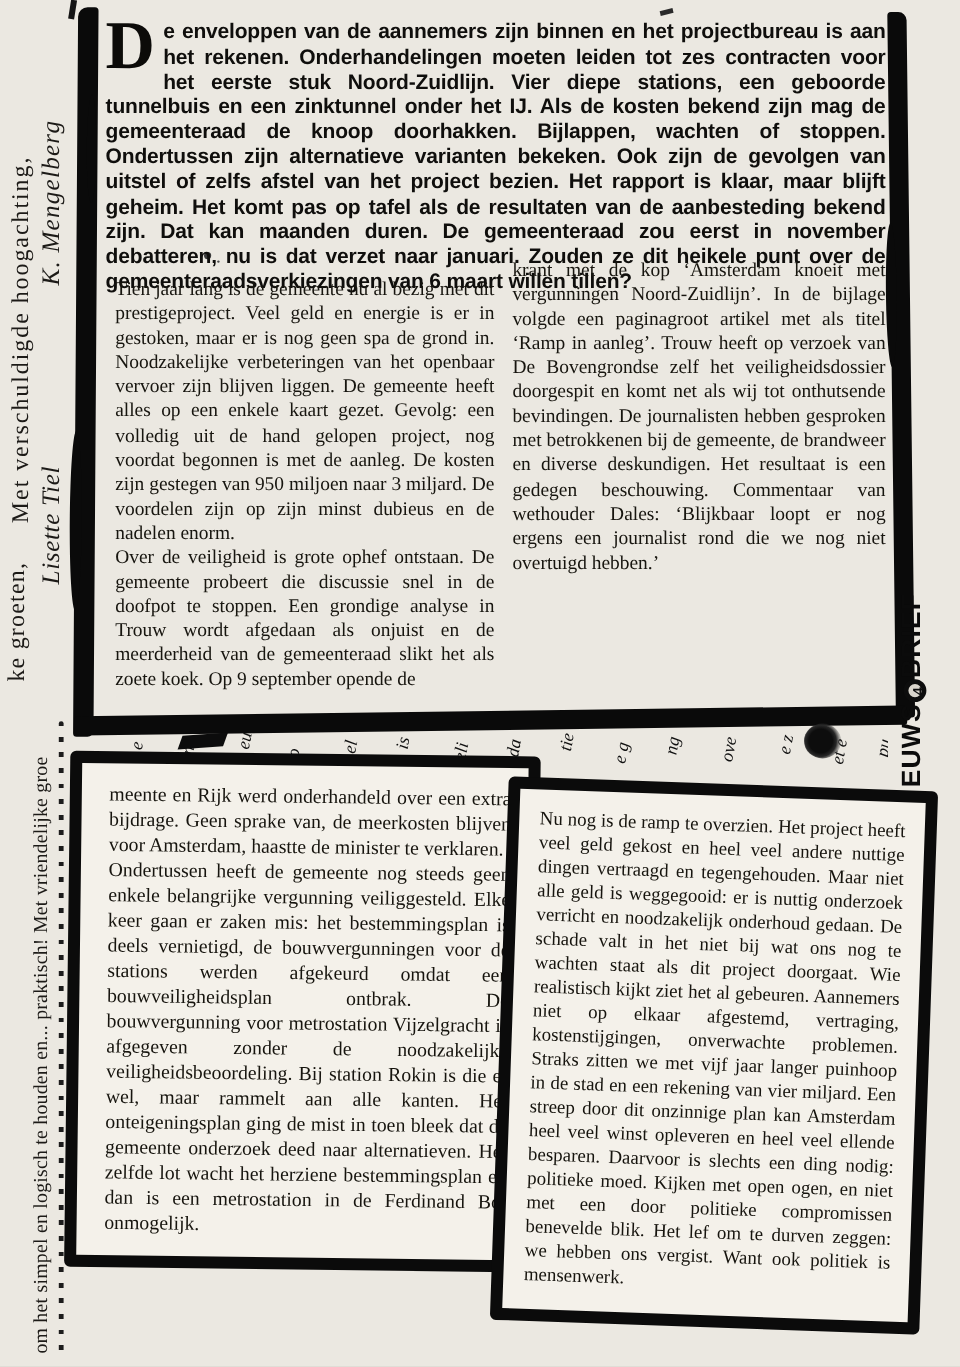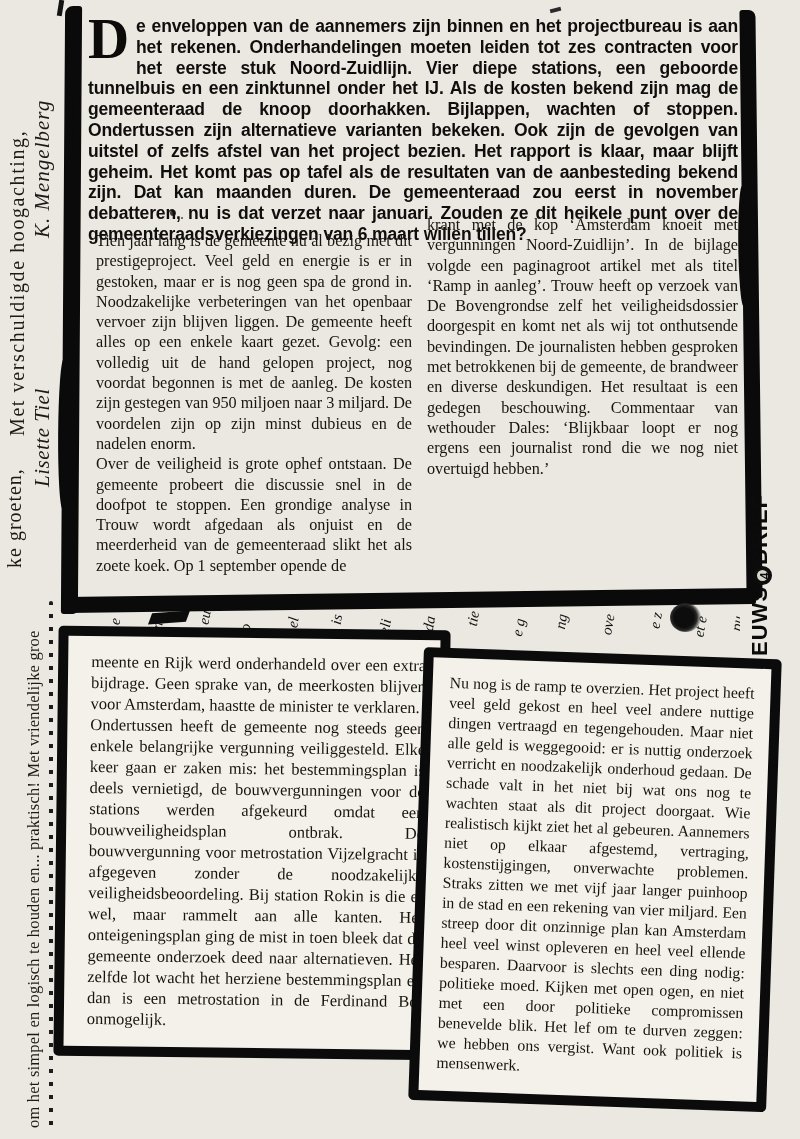--- a/index.html
+++ b/index.html
@@ -159,21 +159,21 @@
   <div class="tick-tr"></div>
   <div class="speck"></div>
   <div class="dots"></div>
 
   <div class="intro">
     <span class="dropcap">D</span><span>e enveloppen van de aannemers zijn binnen en het projectbureau is aan het rekenen. Onderhandelingen moeten leiden tot zes contracten voor het eerste stuk Noord-Zuidlijn. Vier diepe stations, een geboorde tunnelbuis en een zinktunnel onder het IJ. Als de kosten bekend zijn mag de gemeenteraad de knoop doorhakken. Bijlappen, wachten of stoppen. Ondertussen zijn alternatieve varianten bekeken. Ook zijn de gevolgen van uitstel of zelfs afstel van het project bezien. Het rapport is klaar, maar blijft geheim. Het komt pas op tafel als de resultaten van de aanbesteding bekend zijn. Dat kan maanden duren. De gemeenteraad zou eerst in november debatteren, nu is dat verzet naar januari. Zouden ze dit heikele punt over de gemeenteraadsverkiezingen van 6 maart willen tillen?</span>
   </div>
 
   <div class="col col-left">
       <p>Tien jaar lang is de gemeente nu al bezig met dit prestigeproject. Veel geld en energie is er in gestoken, maar er is nog geen spa de grond in. Noodzakelijke verbeteringen van het openbaar vervoer zijn blijven liggen. De gemeente heeft alles op een enkele kaart gezet. Gevolg: een volledig uit de hand gelopen project, nog voordat begonnen is met de aanleg. De kosten zijn gestegen van 950 miljoen naar 3 miljard. De voordelen zijn op zijn minst dubieus en de nadelen enorm.</p>
-      <p>Over de veiligheid is grote ophef ontstaan. De gemeente probeert die discussie snel in de doofpot te stoppen. Een grondige analyse in Trouw wordt afgedaan als onjuist en de meerderheid van de gemeenteraad slikt het als zoete koek. Op 1 september opende de</p>
+      <p>Over de veiligheid is grote ophef ontstaan. De gemeente probeert die discussie snel in de doofpot te stoppen. Een grondige analyse in Trouw wordt afgedaan als onjuist en de meerderheid van de gemeenteraad slikt het als zoete koek. Op 9 september opende de</p>
     </div>
   <div class="col col-right">
       <p>krant met de kop ‘Amsterdam knoeit met vergunningen Noord-Zuidlijn’. In de bijlage volgde een paginagroot artikel met als titel ‘Ramp in aanleg’. Trouw heeft op verzoek van De Bovengrondse zelf het veiligheidsdossier doorgespit en komt net als wij tot onthutsende bevindingen. De journalisten hebben gesproken met betrokkenen bij de gemeente, de brandweer en diverse deskundigen. Het resultaat is een gedegen beschouwing. Commentaar van wethouder Dales: ‘Blijkbaar loopt er nog ergens een journalist rond die we nog niet overtuigd hebben.’</p>
     </div>
 
   <div class="edge-logo">
     <span>euws</span><span class="logo-circle">4</span><span>brief</span>
   </div>
 
   <div class="fragstrip">

